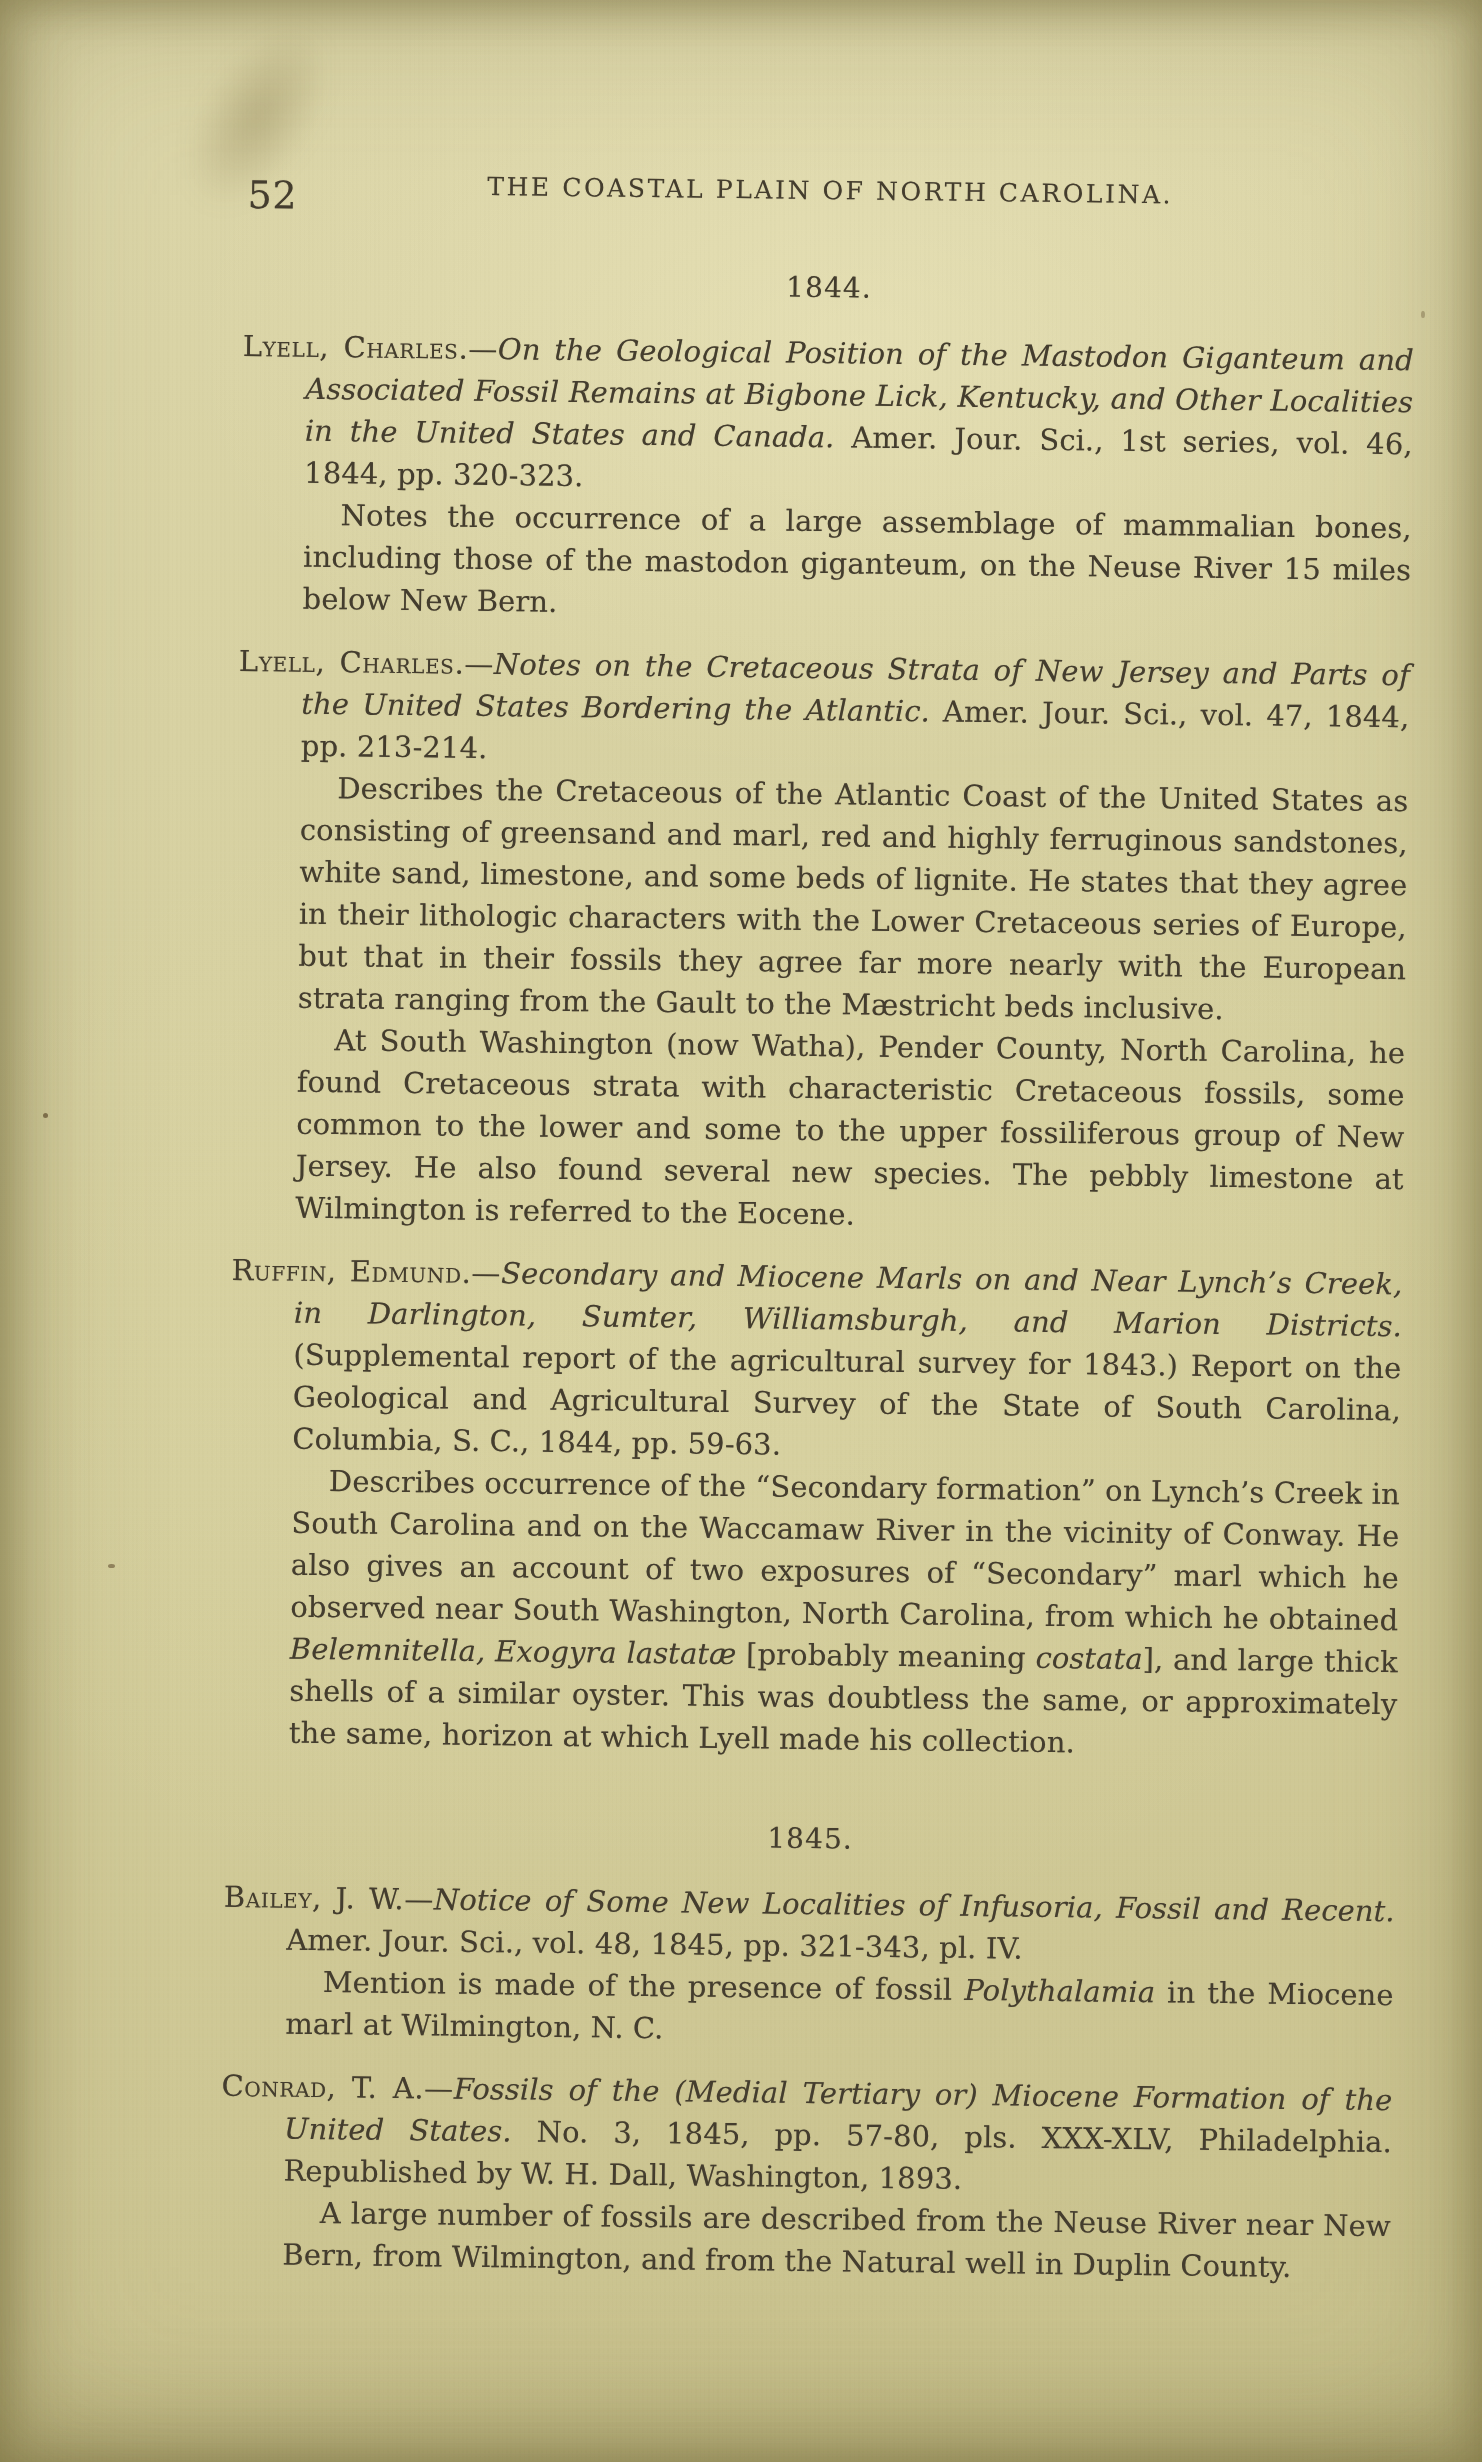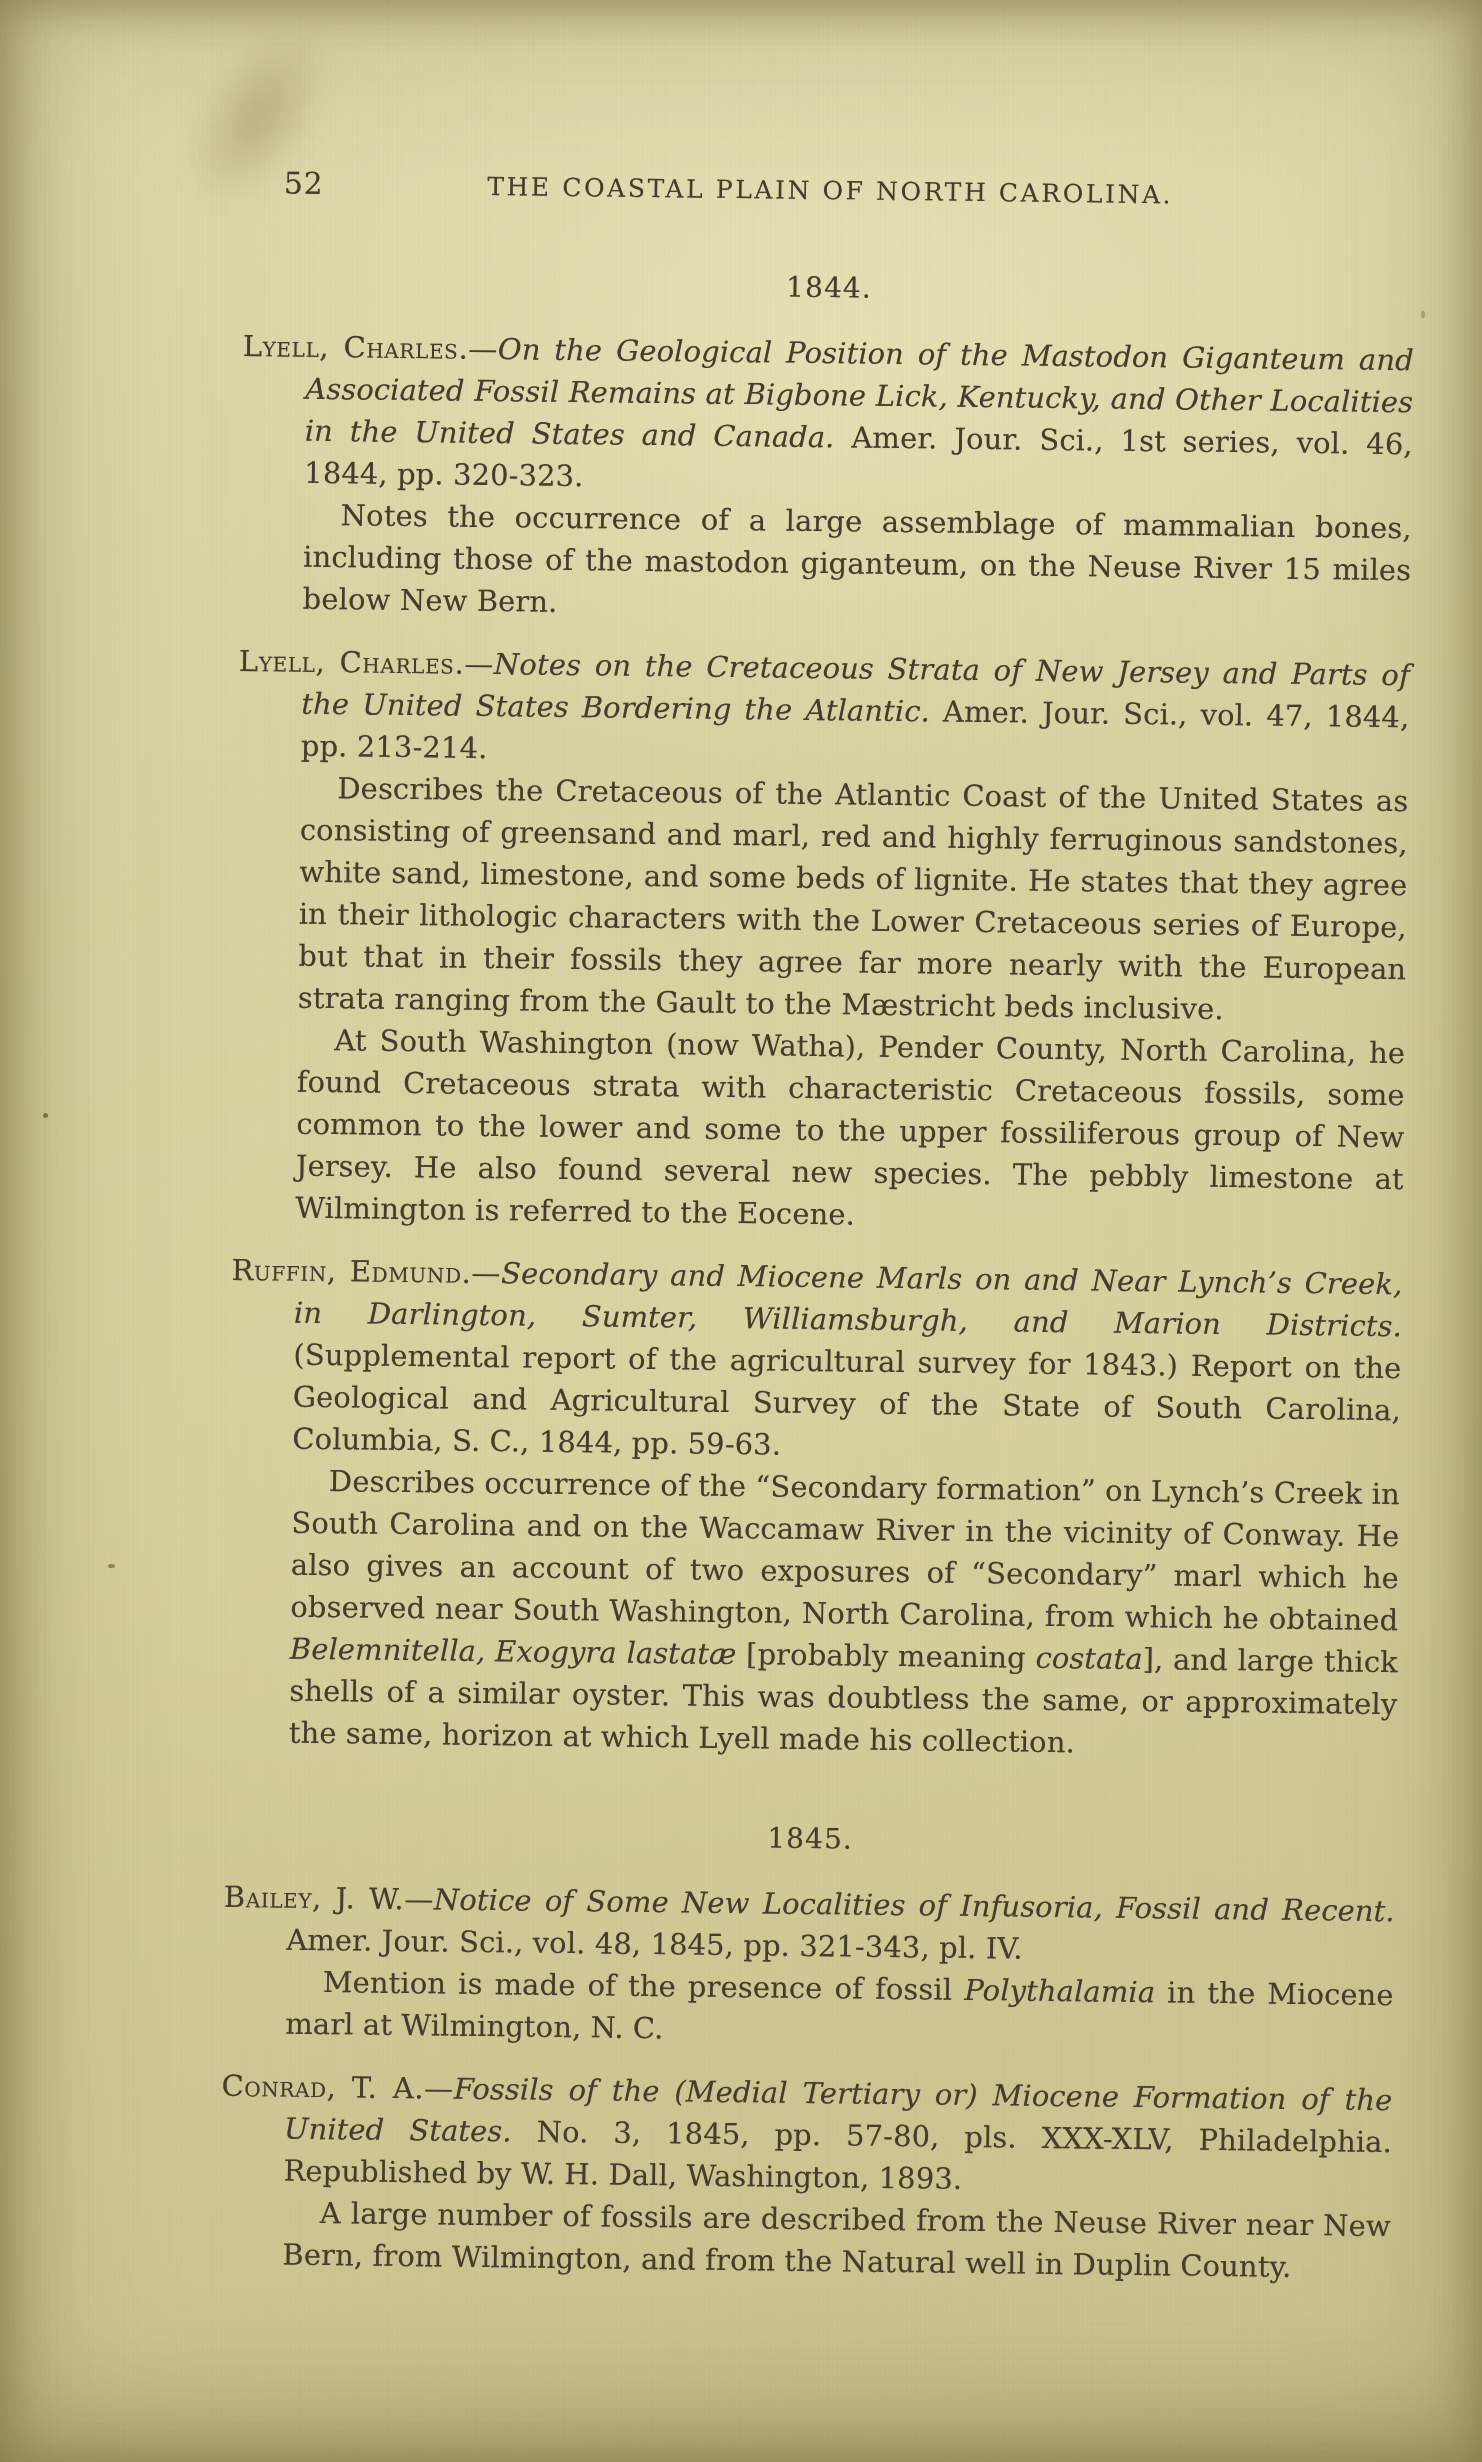--- a/index.html
+++ b/index.html
@@ -49,22 +49,22 @@
     position: absolute;
     left: 245px; top: 165px;
     width: 1171px;
     transform: rotate(0.7deg);
     transform-origin: 0 0;
     color: var(--ink, #443d2e);
     text-shadow: 0 0 0.7px rgba(68,61,46,0.45);
   }
   .page-head { position: relative; height: 37px; }
   .page-num {
-    position: absolute; left: 3px; top: 0;
-    font-size: 30px; letter-spacing: 0.7px; margin-left: 36px;
+    position: absolute; left: 3px; top: 8px;
+    font-size: 38px; letter-spacing: 0.7px;
   }
   .running-title {
     position: absolute; left: 0; right: 0; top: 4.4px;
     text-align: center;
     font-size: 25px; letter-spacing: 2.6px;
     white-space: nowrap;
   }
   .year-heading {
     font-weight: normal;
     text-align: center;

